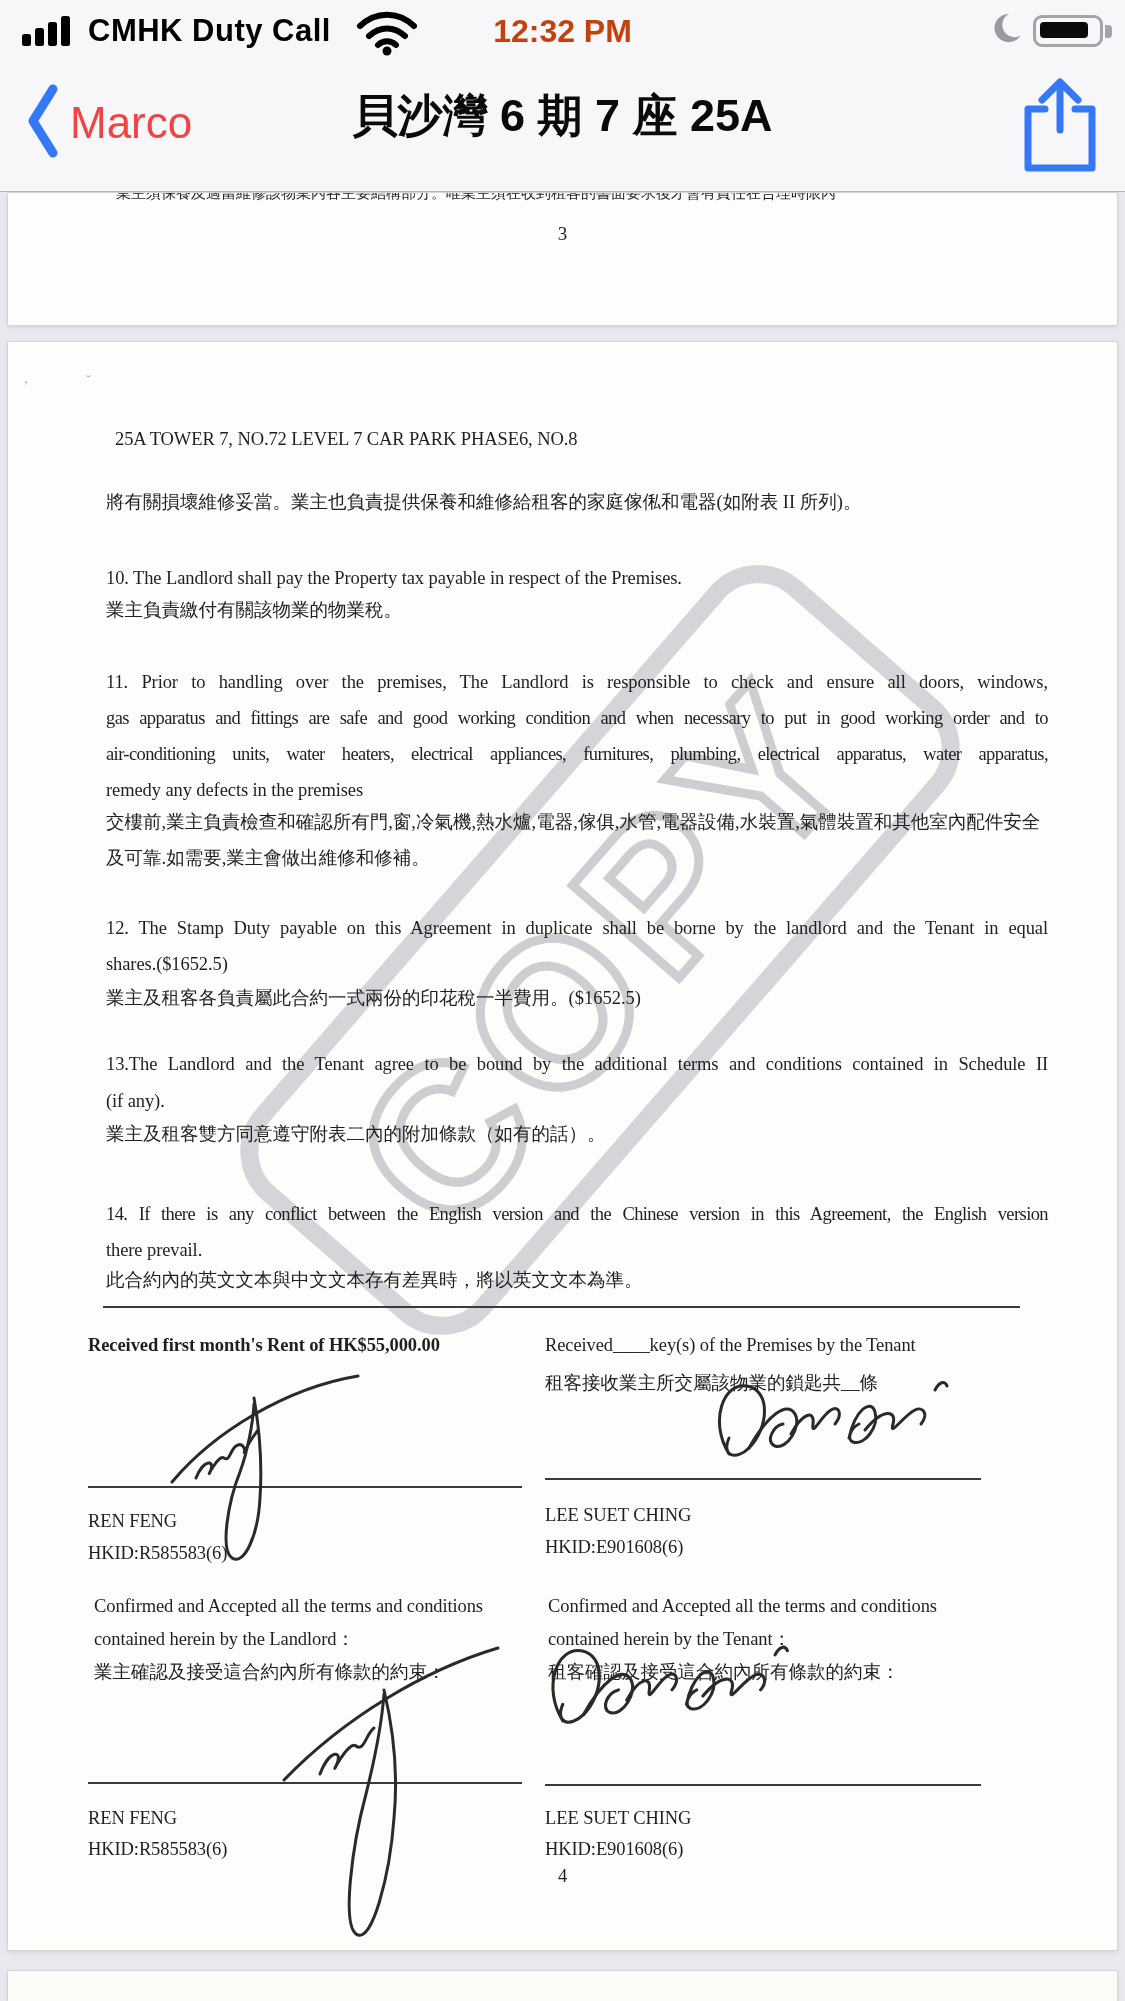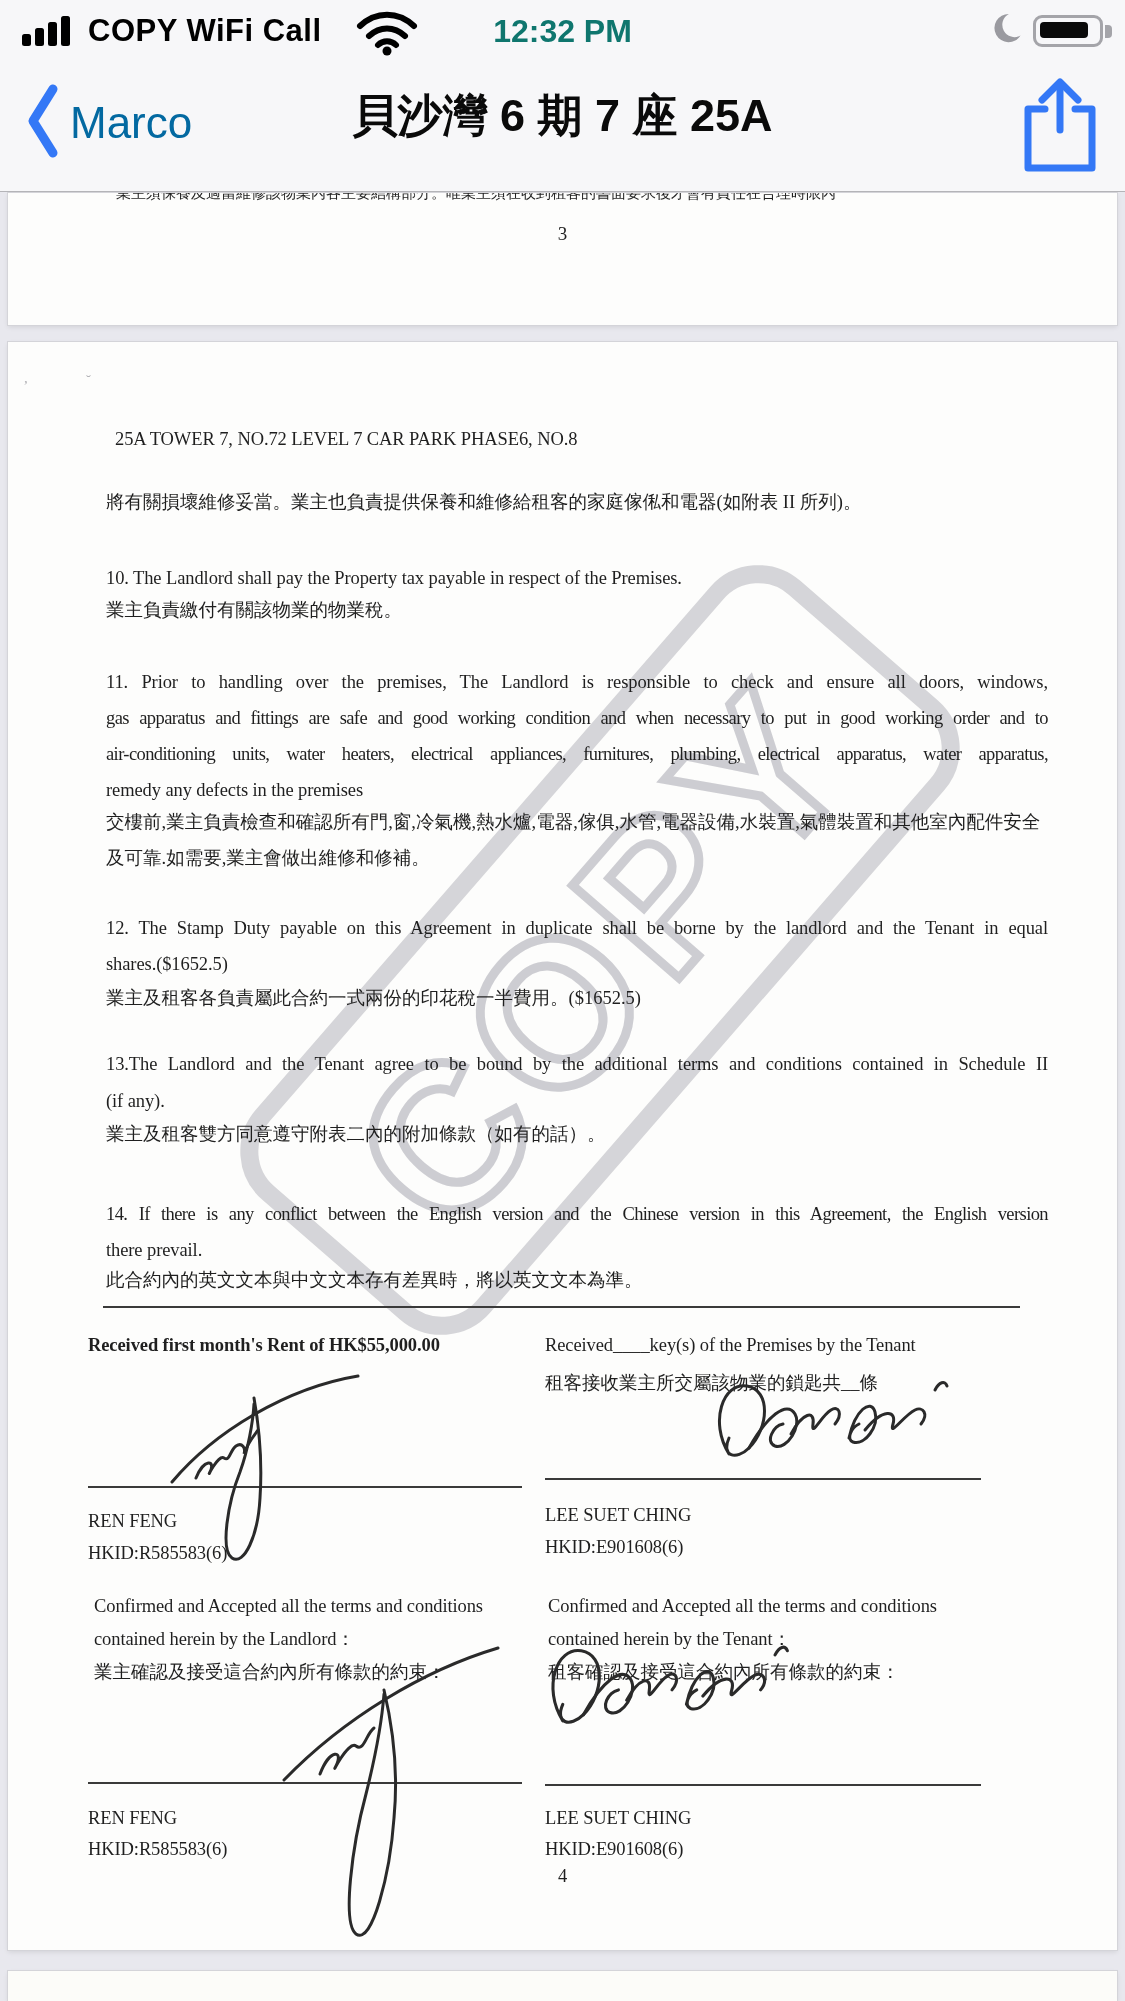--- a/index.html
+++ b/index.html
@@ -6,29 +6,29 @@
   html,body{width:1125px;height:2001px;overflow:hidden;}
   body{background:#e8e8ee;font-family:"Liberation Sans",sans-serif;position:relative;}
 
   
   .chrome{position:absolute;left:0;top:0;width:1125px;height:192px;background:#f7f7f9;border-bottom:1px solid #b4b4b8;z-index:10;}
   .statusbar{position:absolute;left:0;top:0;width:1125px;height:62px;}
   .sig-bars{position:absolute;left:22px;top:16px;height:30px;display:flex;align-items:flex-end;gap:4px;}
   .sig-bars i{display:block;width:9px;background:#000;border-radius:2.5px;}
   .carrier{position:absolute;left:88px;top:13px;font-size:31px;font-weight:600;color:#000;letter-spacing:.5px;}
   .wifi{position:absolute;left:356px;top:10px;}
-  .time{position:absolute;left:0;top:13px;width:1125px;text-align:center;font-size:32px;font-weight:700;color:#0f766e;}
+  .time{position:absolute;left:0;top:13px;width:1125px;text-align:center;font-size:32px;font-weight:700;color:#c2410c;}
   .moon{position:absolute;left:988px;top:12px;}
   .batt{position:absolute;left:1033px;top:15px;width:70px;height:32px;border:3px solid #a4a4a9;border-radius:9px;}
   .batt .fill{position:absolute;left:4px;top:4px;height:16px;width:48px;background:#0a0a0a;border-radius:4px;}
   .batt-nub{position:absolute;left:1105px;top:25px;width:7px;height:13px;background:#a4a4a9;border-radius:0 4px 4px 0;}
 
   .navbar{position:absolute;left:0;top:62px;width:1125px;height:129px;}
   .back-btn{position:absolute;left:24px;top:6px;height:110px;display:flex;align-items:center;gap:10px;cursor:pointer;}
-  .back-label{color:#0369a1;font-size:44px;}
+  .back-label{color:#ef4444;font-size:44px;}
   .nav-title{position:absolute;left:240px;right:240px;top:24px;text-align:center;font-size:45px;font-weight:700;color:#0a0a0a;white-space:nowrap;}
   .share-btn{position:absolute;left:1014px;top:14px;width:92px;height:100px;cursor:pointer;}
 
   
   .doc-area{position:absolute;left:0;top:192px;width:1125px;height:1809px;}
   .page{position:absolute;left:8px;width:1109px;background:#fdfdfc;box-shadow:0 0 0 1px #d4d4d9,0 2px 5px rgba(0,0,0,.10);}
   .page3{top:1px;height:132px;overflow:hidden;}
   .page4{top:150px;height:1608px;overflow:hidden;}
   .page5{top:1779px;height:30px;background:#fcfcf9;}
 
@@ -60,21 +60,21 @@
 <body>
 
 <div class="chrome">
   <div class="statusbar">
     <span class="sig-bars">
       <i style="height:12px"></i>
         <i style="height:18px"></i>
         <i style="height:24px"></i>
         <i style="height:30px"></i>
     </span>
-    <span class="carrier">COPY WiFi Call</span>
+    <span class="carrier">CMHK Duty Call</span>
     <span class="wifi">
       <svg width="62" height="46" viewBox="0 0 62 46">
         <path d="M4,16 C20,1 42,1 58,16" stroke="#000" stroke-width="6" fill="none" stroke-linecap="round"></path>
         <path d="M13,26 C24,16 38,16 49,26" stroke="#000" stroke-width="6" fill="none" stroke-linecap="round"></path>
         <path d="M22,35 C27,30 35,30 40,35" stroke="#000" stroke-width="6" fill="none" stroke-linecap="round"></path>
         <circle cx="31" cy="41" r="4.5" fill="#000"></circle>
       </svg>
     </span>
     <span class="time">12:32 PM</span>
     <span class="moon">

